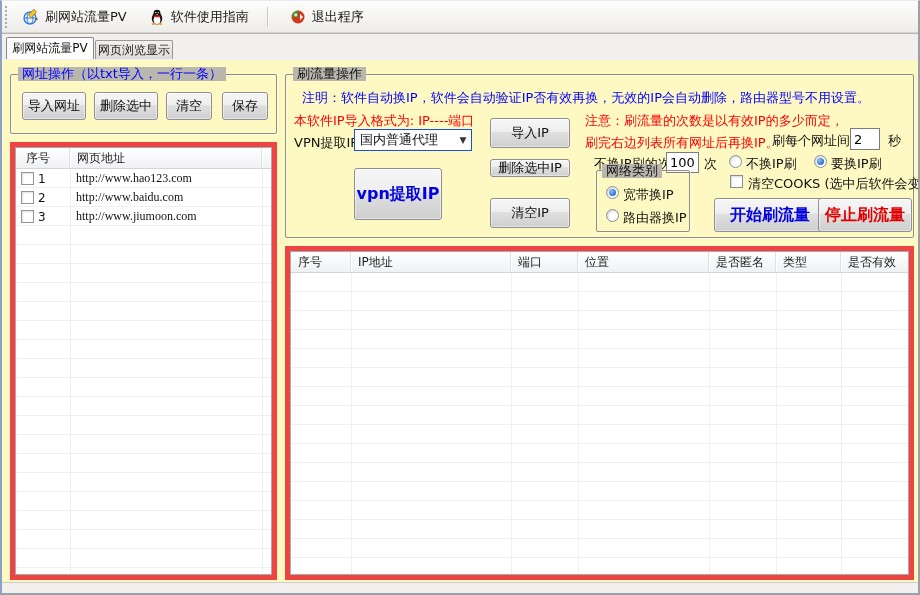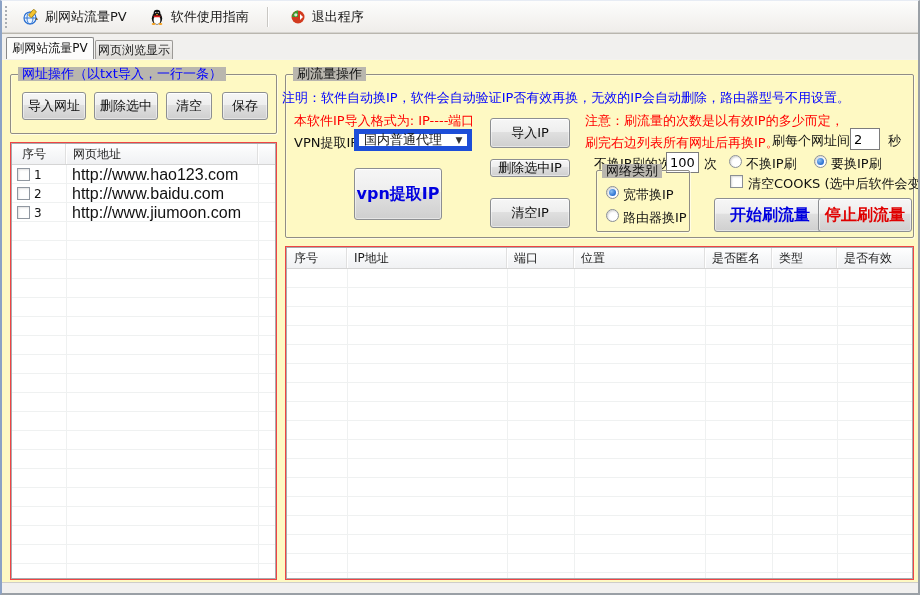--- a/index.html
+++ b/index.html
@@ -52,45 +52,45 @@
   
   .btn { position:absolute; border:1px solid #8d8f92; border-radius:3px;
     background:linear-gradient(to bottom,#f6f6f6 0%,#eeeeee 45%,#e0e0e0 46%,#cfcfcf 100%);
     box-shadow:inset 0 1px 0 #ffffff, inset 0 0 0 1px rgba(255,255,255,.45);
     font-size:13px; color:#101010; display:flex; align-items:center; justify-content:center;
     white-space:nowrap; cursor:default; font-family:inherit; }
   .btn-big-blue { font-size:16px; font-weight:bold; color:#0000e0; }
   .btn-big-red  { font-size:16px; font-weight:bold; color:#e00000; }
 
   
-  .listview { position:absolute; background:#ffffff; border:1px solid #ef4444;
+  .listview { position:absolute; background:#ffffff; border:5px solid #ef4444;
     box-shadow:0 0 0 1px #a8aaad inset; overflow:hidden; }
   .lv-header { position:absolute; left:1px; right:1px; top:1px; height:21px;
     background:linear-gradient(to bottom,#ffffff,#f8f9fa 40%,#f0f1f3);
     border-bottom:1px solid #d5d5d5; display:flex; }
   .lv-hcell { height:100%; line-height:20px; font-size:12px; color:#1c1c1c;
     padding-left:7px; border-right:1px solid #e0e0e0; box-shadow:1px 0 0 #ffffff;
     flex:0 0 auto; white-space:nowrap; overflow:hidden; }
   .lv-hfill { flex:1 1 auto; border-right:none; box-shadow:none; }
   .lv-body { position:absolute; left:1px; right:1px; top:22px; bottom:1px;
     background-image:repeating-linear-gradient(to bottom, transparent 0 18px, #eff1f1 18px 19px); }
   .vline { position:absolute; top:0; bottom:0; width:1px; background:#eff1f1; }
 
   .lv-row { position:absolute; left:0; right:0; height:19px; display:flex; align-items:center; }
   .row-check { width:13px; height:13px; margin-left:5px; background:#fff;
     border:1px solid #9097a0; box-shadow:inset 1px 1px 2px rgba(0,0,0,.12); flex:0 0 auto; }
   .row-index { width:33px; padding-left:4px; font-size:12px; }
-  .row-url { font-family:Liberation Sans, sans-serif; font-size:16px;
+  .row-url { font-family:Liberation Serif, serif; font-size:12px;
     padding-left:9px; white-space:nowrap; }
 
   
   .label13 { position:absolute; font-size:13px; white-space:nowrap; }
   .textbox { position:absolute; background:#fff; border:1px solid #7c7c7c;
     font-size:13px; padding:1px 3px; font-family:inherit; }
-  .combo { position:absolute; background:#fff; border:5px solid #1d4ed8;
+  .combo { position:absolute; background:#fff; border:1px solid #1d4ed8;
     display:flex; align-items:center; }
   .combo-text { flex:1; font-size:13px; padding-left:5px; white-space:nowrap; overflow:hidden; }
   .combo-arrow { width:16px; text-align:center; font-size:9px; color:#333; }
 
   .radio { position:absolute; width:13px; height:13px; border-radius:50%; background:#fff;
     border:1px solid #8a8f94; box-shadow:inset 1px 1px 2px rgba(0,0,0,.18); }
   .radio.checked::after { content:""; position:absolute; left:2px; top:2px; right:2px; bottom:2px;
     border-radius:50%; background:radial-gradient(circle at 35% 35%, #8cc0f2 0%, #2a6fd0 70%); }
   .checkbox { position:absolute; width:13px; height:13px; background:#fff;
     border:1px solid #8a8f94; box-shadow:inset 1px 1px 2px rgba(0,0,0,.15); }
@@ -185,21 +185,21 @@
           <span class="row-check"></span>
           <span class="row-index">3</span>
           <span class="row-url">http://www.jiumoon.com</span>
         </div>
       </div>
     </div>
 
     <div class="group-title" style="left:291px; top:7px;">刷流量操作</div>
     <div class="groupbox" style="left:283px; top:14px; width:629px; height:164px;"></div>
 
-    <div class="label13 blue-text" style="left:280px; top:29px;text-align:center;">注明：软件自动换IP，软件会自动验证IP否有效再换，无效的IP会自动删除，路由器型号不用设置。</div>
+    <div class="label13 blue-text" style="left:300px; top:29px;text-align:center;">注明：软件自动换IP，软件会自动验证IP否有效再换，无效的IP会自动删除，路由器型号不用设置。</div>
     <div class="label13 red-text" style="left:292px; top:52px;">本软件IP导入格式为: IP----端口</div>
     <div class="label13 red-text" style="left:583px; top:52px;">注意：刷流量的次数是以有效IP的多少而定，</div>
     <div class="label13 red-text" style="left:583px; top:74px;">刷完右边列表所有网址后再换IP。</div>
 
     <div class="label13" style="left:292px; top:74px;">VPN提取IP</div>
     <div class="combo" style="left:352px; top:69px; width:118px; height:22px;">
       <span class="combo-text">国内普通代理</span>
       <span class="combo-arrow">▼</span>
     </div>
 

